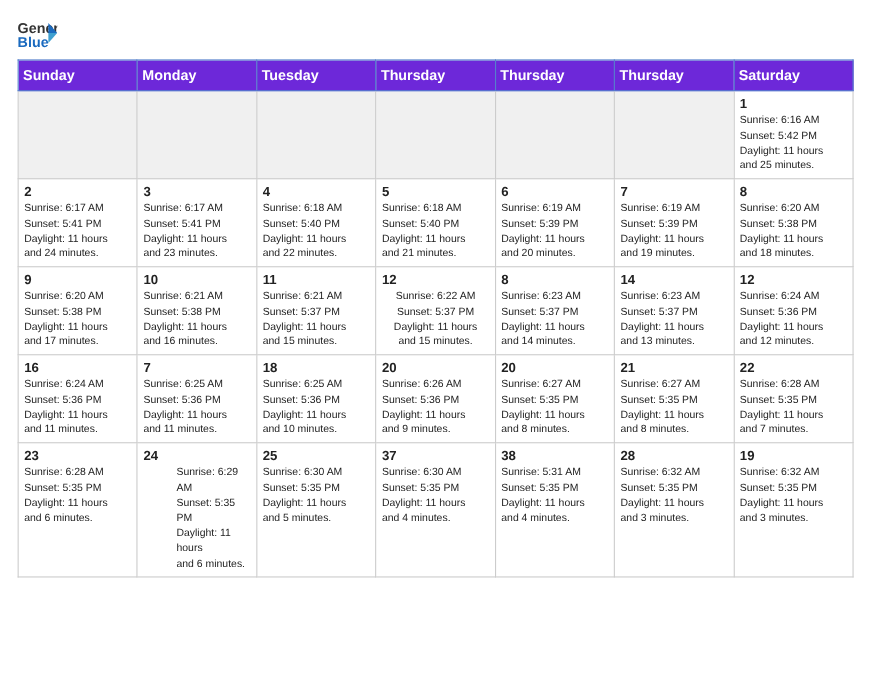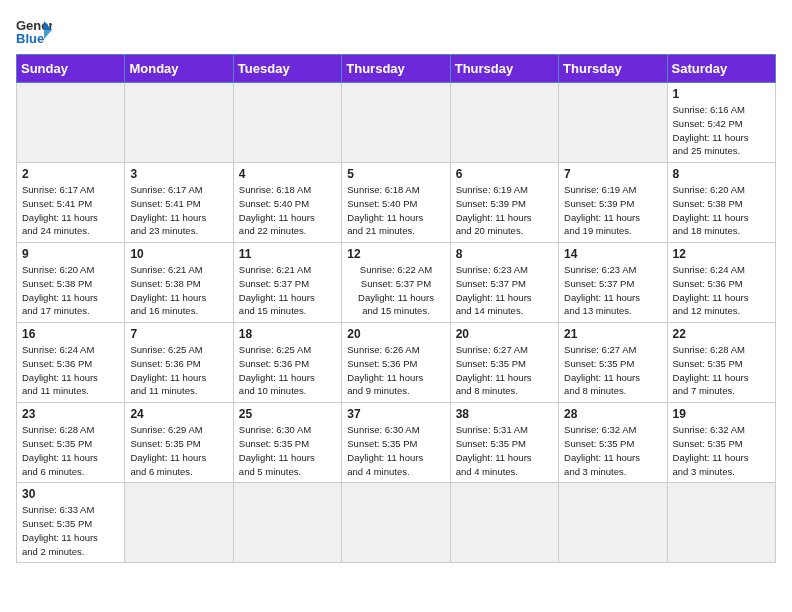--- a/index.html
+++ b/index.html
@@ -281,21 +281,21 @@
       <tr>
         <td>
           <span class="day-number">23</span>
           <div class="day-info" style="white-space: pre-line;">Sunrise: 6:28 AM
 Sunset: 5:35 PM
 Daylight: 11 hours
 and 6 minutes.</div>
         </td>
         <td>
           <span class="day-number">24</span>
-          <div class="day-info" style="white-space: pre-line;">Sunrise: 6:29 AM
+          <div class="day-info" style="white-space: pre-line; margin-left: 30px;">Sunrise: 6:29 AM
 Sunset: 5:35 PM
 Daylight: 11 hours
 and 6 minutes.</div>
         </td>
         <td>
           <span class="day-number">25</span>
           <div class="day-info" style="white-space: pre-line;">Sunrise: 6:30 AM
 Sunset: 5:35 PM
 Daylight: 11 hours
 and 5 minutes.</div>
@@ -321,30 +321,15 @@
 Daylight: 11 hours
 and 3 minutes.</div>
         </td>
         <td>
           <span class="day-number">19</span>
           <div class="day-info" style="white-space: pre-line;">Sunrise: 6:32 AM
 Sunset: 5:35 PM
 Daylight: 11 hours
 and 3 minutes.</div>
         </td>
-      </tr>
-      <tr>
-        <td>
-          <span class="day-number">30</span>
-          <div class="day-info" style="white-space: pre-line;">Sunrise: 6:33 AM
-Sunset: 5:35 PM
-Daylight: 11 hours
-and 2 minutes.</div>
-        </td>
-        <td class="last-row"></td>
-        <td class="last-row"></td>
-        <td class="last-row"></td>
-        <td class="last-row"></td>
-        <td class="last-row"></td>
-        <td class="last-row"></td>
       </tr>
     </tbody>
 </table>
 
 </body></html>

